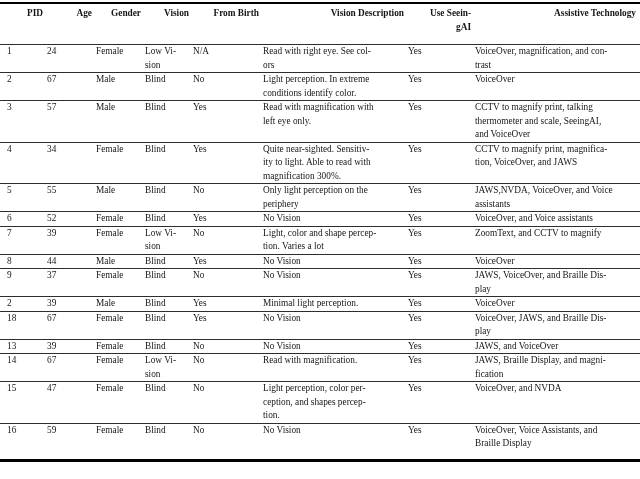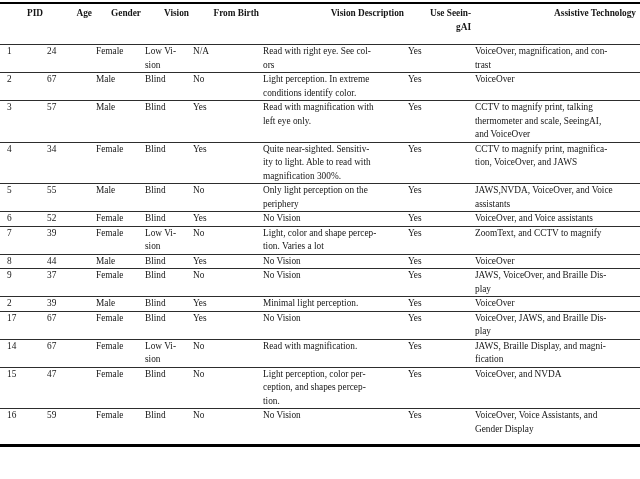--- a/index.html
+++ b/index.html
@@ -195,29 +195,39 @@
           <td>2</td>
           <td>39</td>
           <td>Male</td>
           <td>Blind</td>
           <td>Yes</td>
           <td>Minimal light perception.</td>
           <td>Yes</td>
           <td>VoiceOver</td>
         </tr>
         <tr>
-          <td>17</td>
+          <td>18</td>
           <td>67</td>
           <td>Female</td>
           <td>Blind</td>
           <td>Yes</td>
           <td>No Vision</td>
           <td>Yes</td>
           <td>VoiceOver, JAWS, and Braille Dis-
 play</td>
+        </tr>
+        <tr>
+          <td>13</td>
+          <td>39</td>
+          <td>Female</td>
+          <td>Blind</td>
+          <td>No</td>
+          <td>No Vision</td>
+          <td>Yes</td>
+          <td>JAWS, and VoiceOver</td>
         </tr>
         <tr>
           <td>14</td>
           <td>67</td>
           <td>Female</td>
           <td>Low Vi-
 sion</td>
           <td>No</td>
           <td>Read with magnification.</td>
           <td>Yes</td>
@@ -238,17 +248,17 @@
         </tr>
         <tr>
           <td>16</td>
           <td>59</td>
           <td>Female</td>
           <td>Blind</td>
           <td>No</td>
           <td>No Vision</td>
           <td>Yes</td>
           <td>VoiceOver, Voice Assistants, and
-Gender Display</td>
+Braille Display</td>
         </tr>
       </tbody>
   </table>
 </div>
 
 </body></html>

